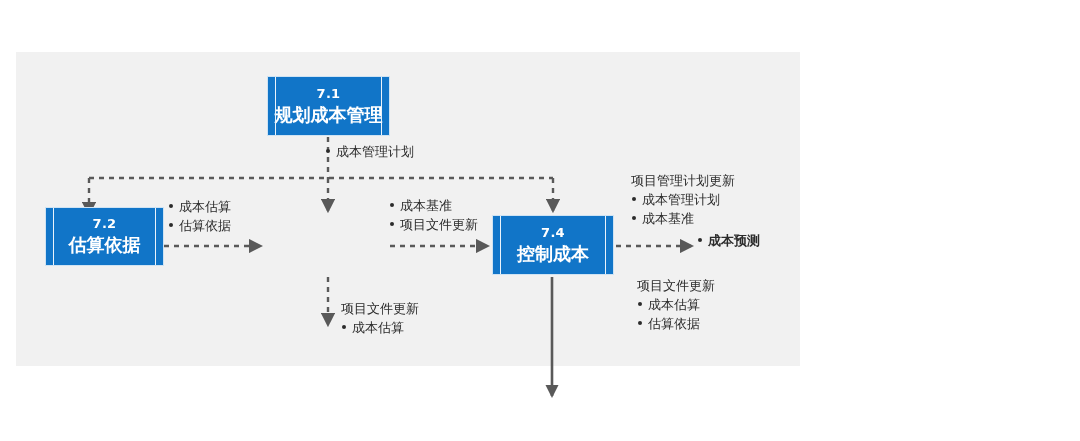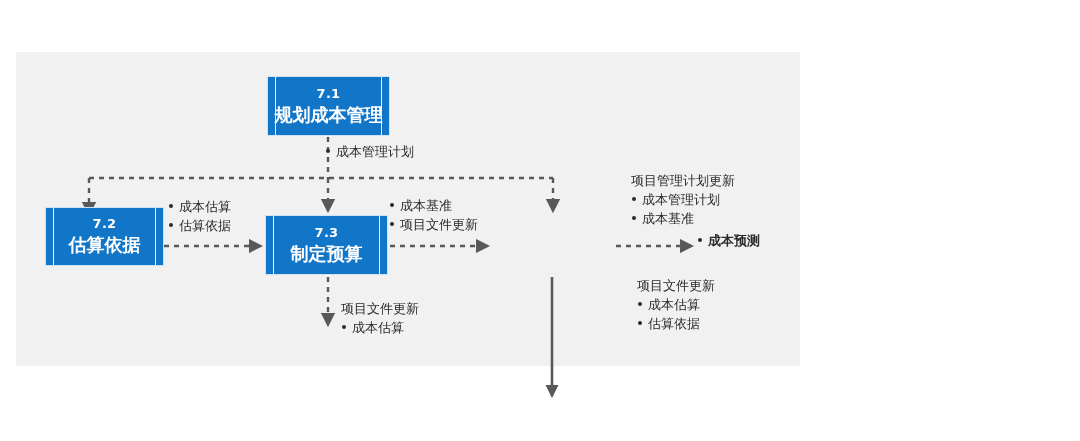--- a/index.html
+++ b/index.html
@@ -132,27 +132,27 @@
     <span class="proc-title">规划成本管理</span>
   </div>
 
   <div class="proc-box" id="box72">
     <span class="rule-l"></span>
     <span class="rule-r"></span>
     <span class="proc-num">7.2</span>
     <span class="proc-title">估算依据</span>
   </div>
 
-  <div class="proc-box" id="box73">
+
+  <div class="proc-box" id="box74">
     <span class="rule-l"></span>
     <span class="rule-r"></span>
-    <span class="proc-num">7.3</span>
-    <span class="proc-title">制定预算</span>
-  </div>
-
+    <span class="proc-num">7.4</span>
+    <span class="proc-title">控制成本</span>
+  </div>
 
   <div class="note" id="note-plan">
     <ul>
       <li>成本管理计划</li>
     </ul>
   </div>
 
   <div class="note" id="note-est">
     <ul>
       <li>成本估算</li>

